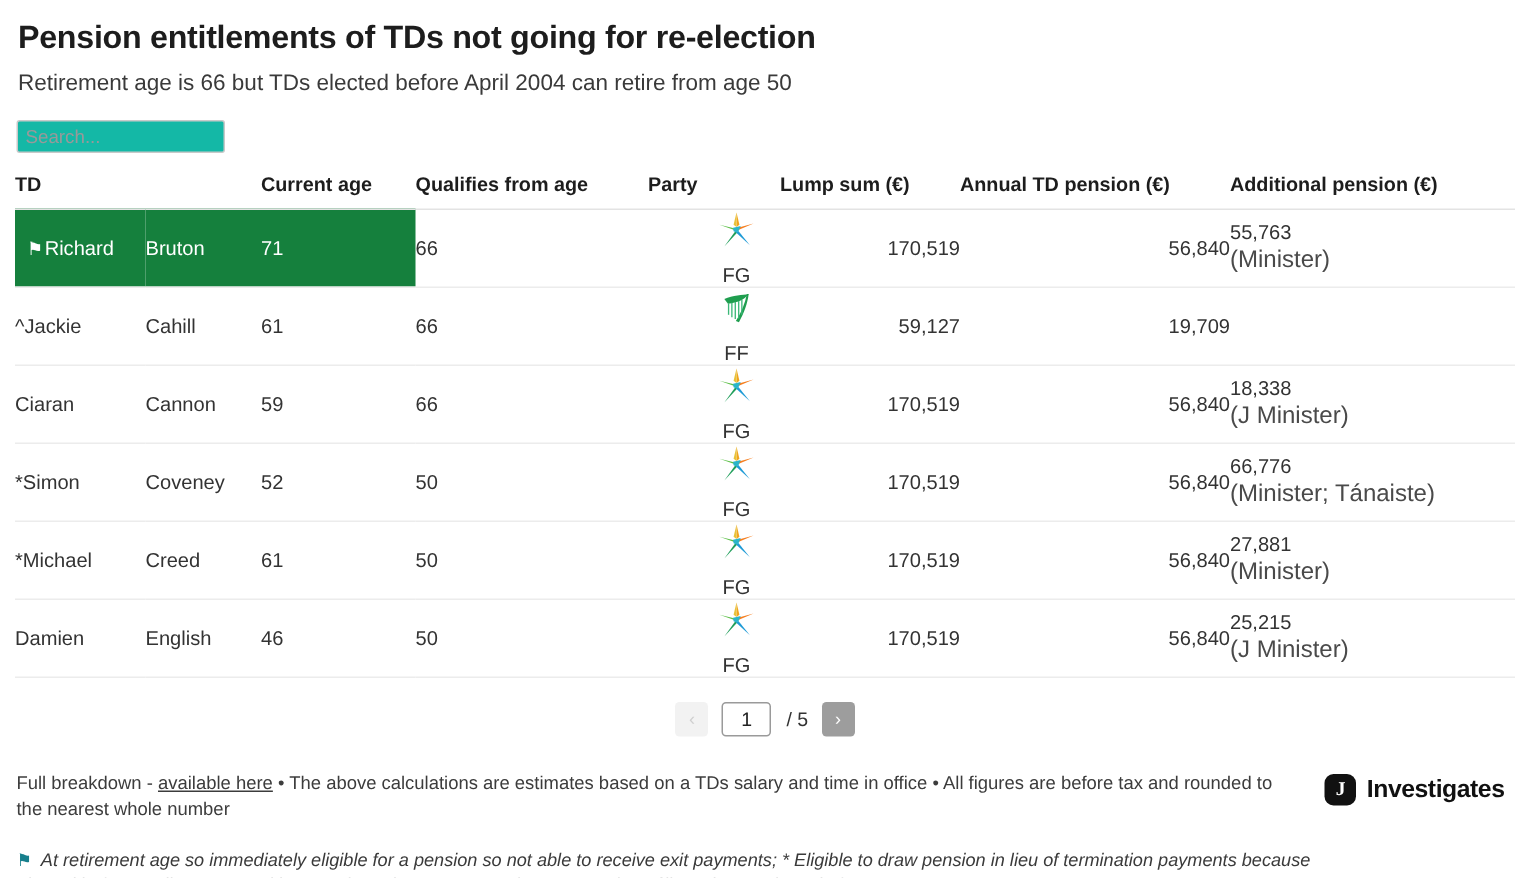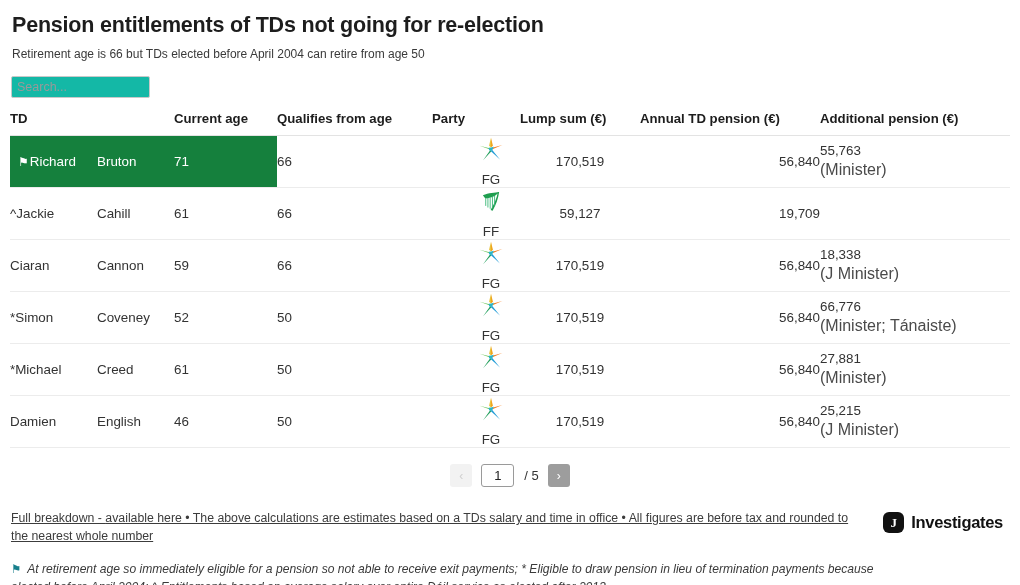--- a/index.html
+++ b/index.html
@@ -16,21 +16,21 @@
 
   .title {
     font-size: 21.5px;
     font-weight: bold;
     color: #1d1d1d;
     letter-spacing: -0.2px;
     margin: 3px 0 0 2px;
     line-height: 1.2;
   }
   .subtitle {
-    font-size: 12px;
+    font-size: 15px;
     color: #3a3a3a;
     margin: 8px 0 0 2px;
     line-height: 1.2;
   }
 
   .search-wrap { margin: 15px 0 0 1px; }
   .search-input {
     width: 139px;
     height: 22px;
     border: 1px solid #c9c9c9;
@@ -80,21 +80,21 @@
 
   th.c-first { padding-left: 8px; }
   td.cell-first { padding-left: 8px; }
   td.cell-qual { padding-left: 2px; }
   th.c-qual { padding-left: 2px; }
   th.c-party { padding-left: 62px; }
   th.c-lump { padding-left: 7px; }
   th.c-annual { padding-left: 37px; }
   th.c-add { padding-left: 6px; }
 
-  td.num { text-align: center; padding-right: 15px; }
+  td.num { text-align: right; padding-right: 15px; }
   td.num-annual { text-align: right; padding-right: 10px; }
 
   
   tr.row-highlight td.hl {
     background: #15803d;
     color: #ffffff;
   }
   tr.row-highlight td.hl.cell-first { padding-left: 8px; }
 
   .flag-white { color: #ffffff; margin-right: 1px; font-size: 12px; }
@@ -146,21 +146,20 @@
     justify-content: space-between;
     margin-top: 23px;
     width: 1000px;
   }
   .footer-note {
     font-size: 12.3px;
     color: #3c3c3c;
     line-height: 1.42;
     max-width: 858px;
     padding-left: 1px;
-    text-decoration: underline;
   }
   .footer-note a { color: #3c3c3c; text-decoration: underline; }
   .brand { display: flex; align-items: center; gap: 7px; padding-right: 7px; padding-top: 2px; }
   .brand-badge {
     width: 21px; height: 21px;
     background: #111; border-radius: 6px;
     color: #fff; font-size: 13px; font-weight: bold;
     display: flex; align-items: center; justify-content: center;
     font-family: "Liberation Serif", serif;
   }

